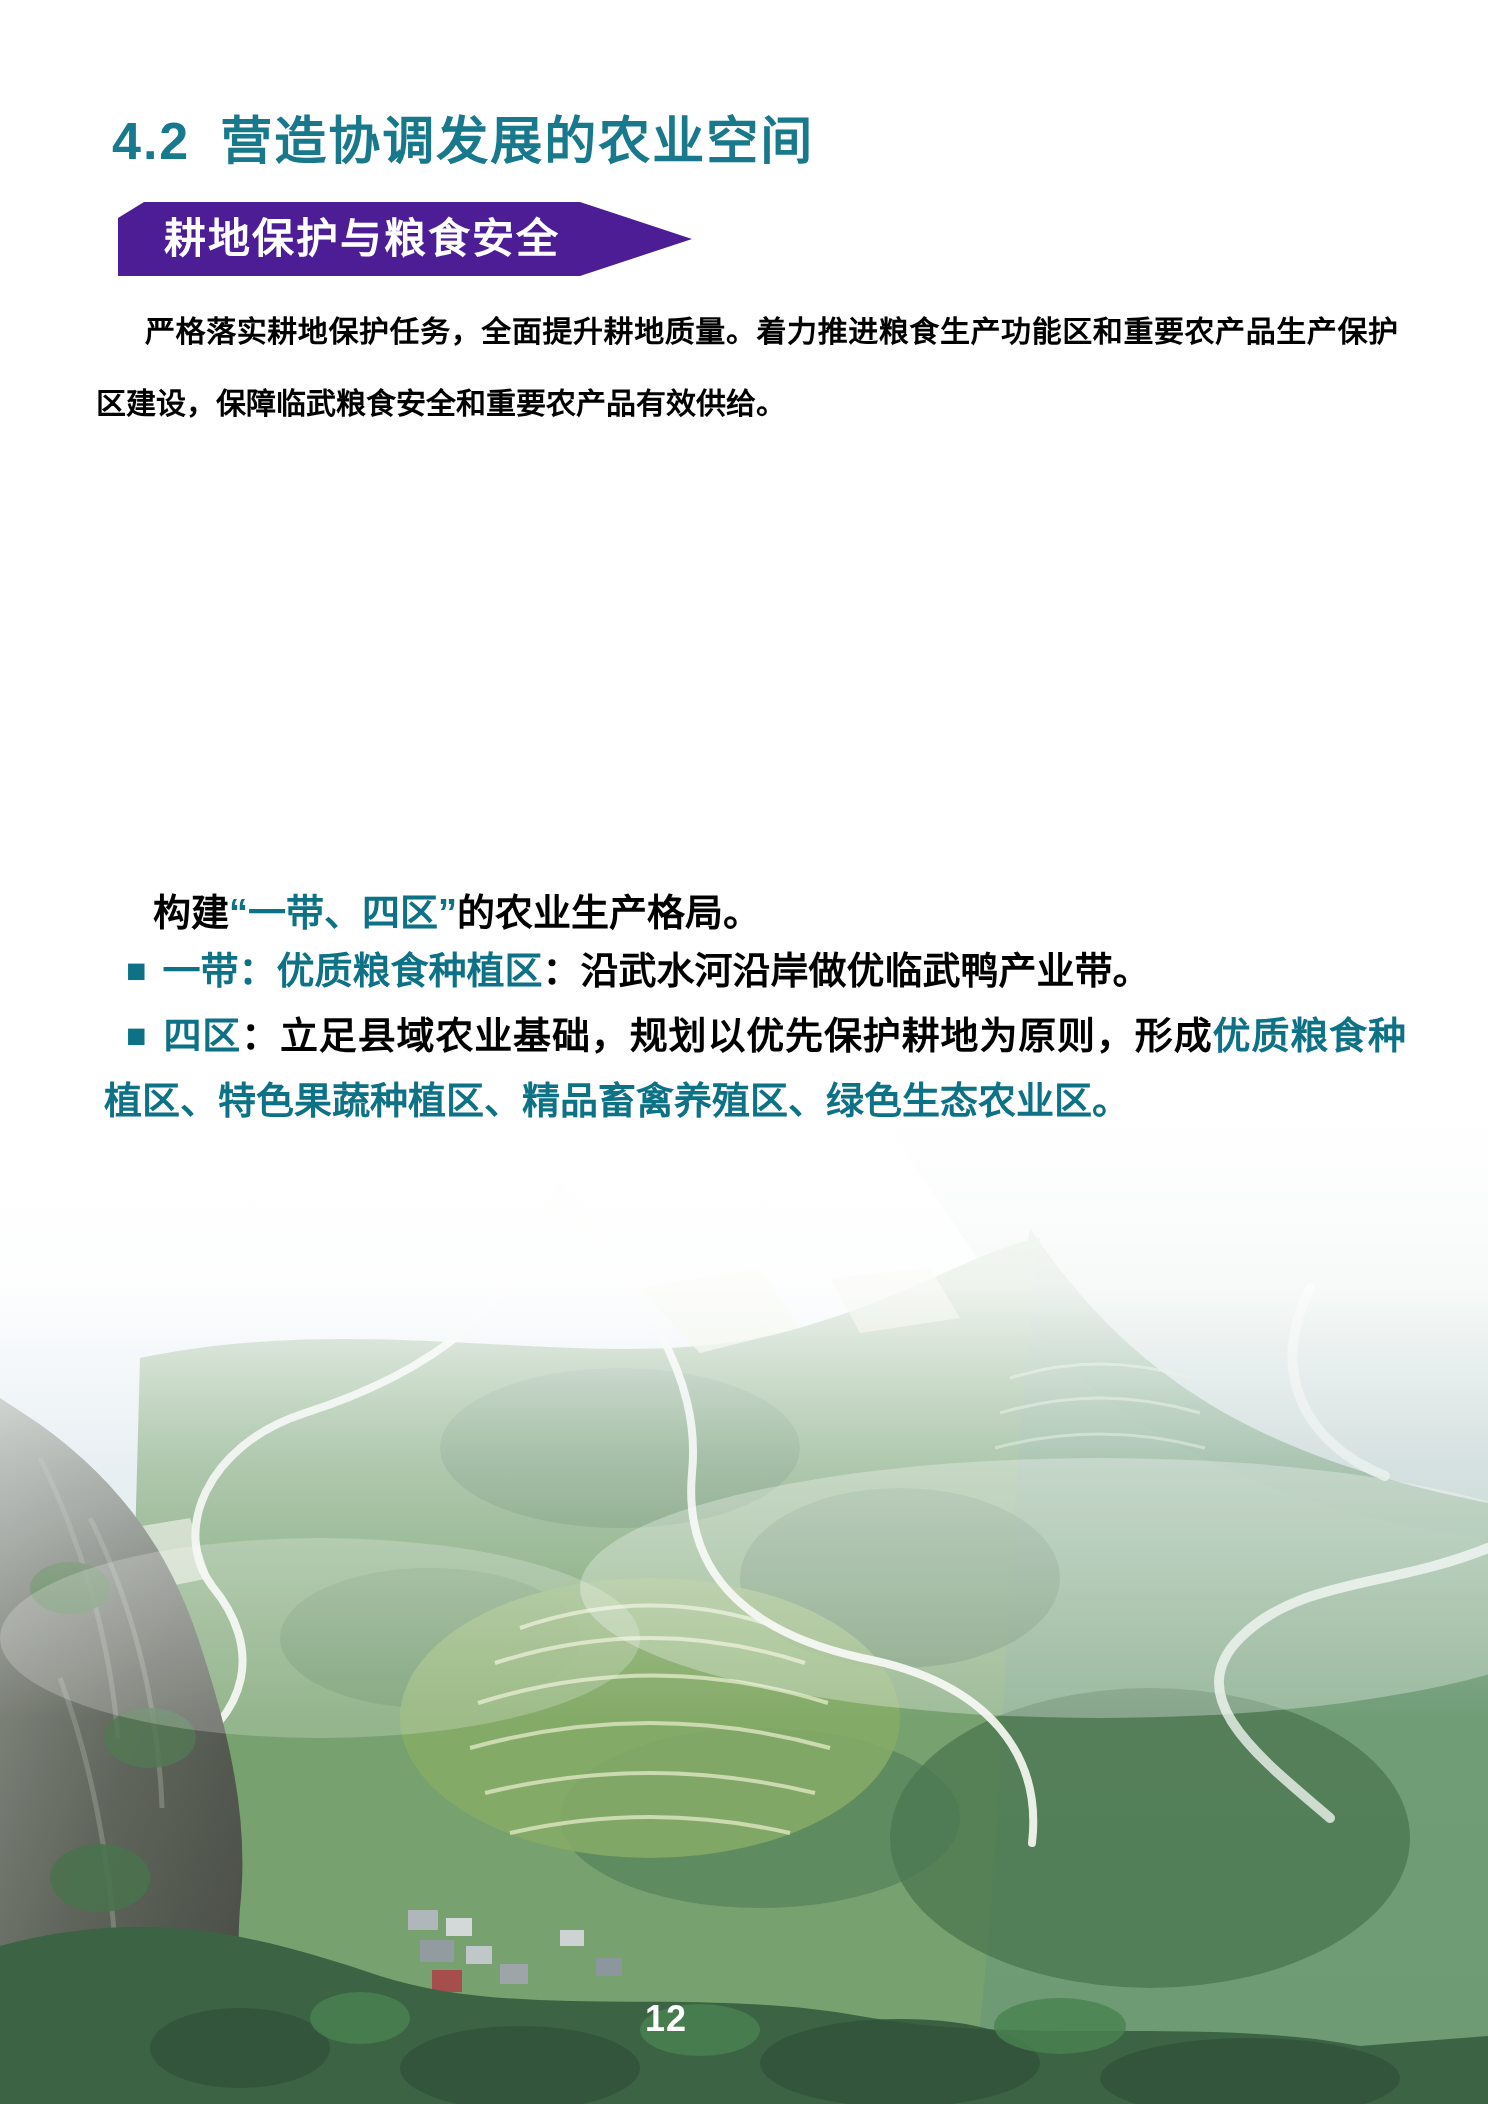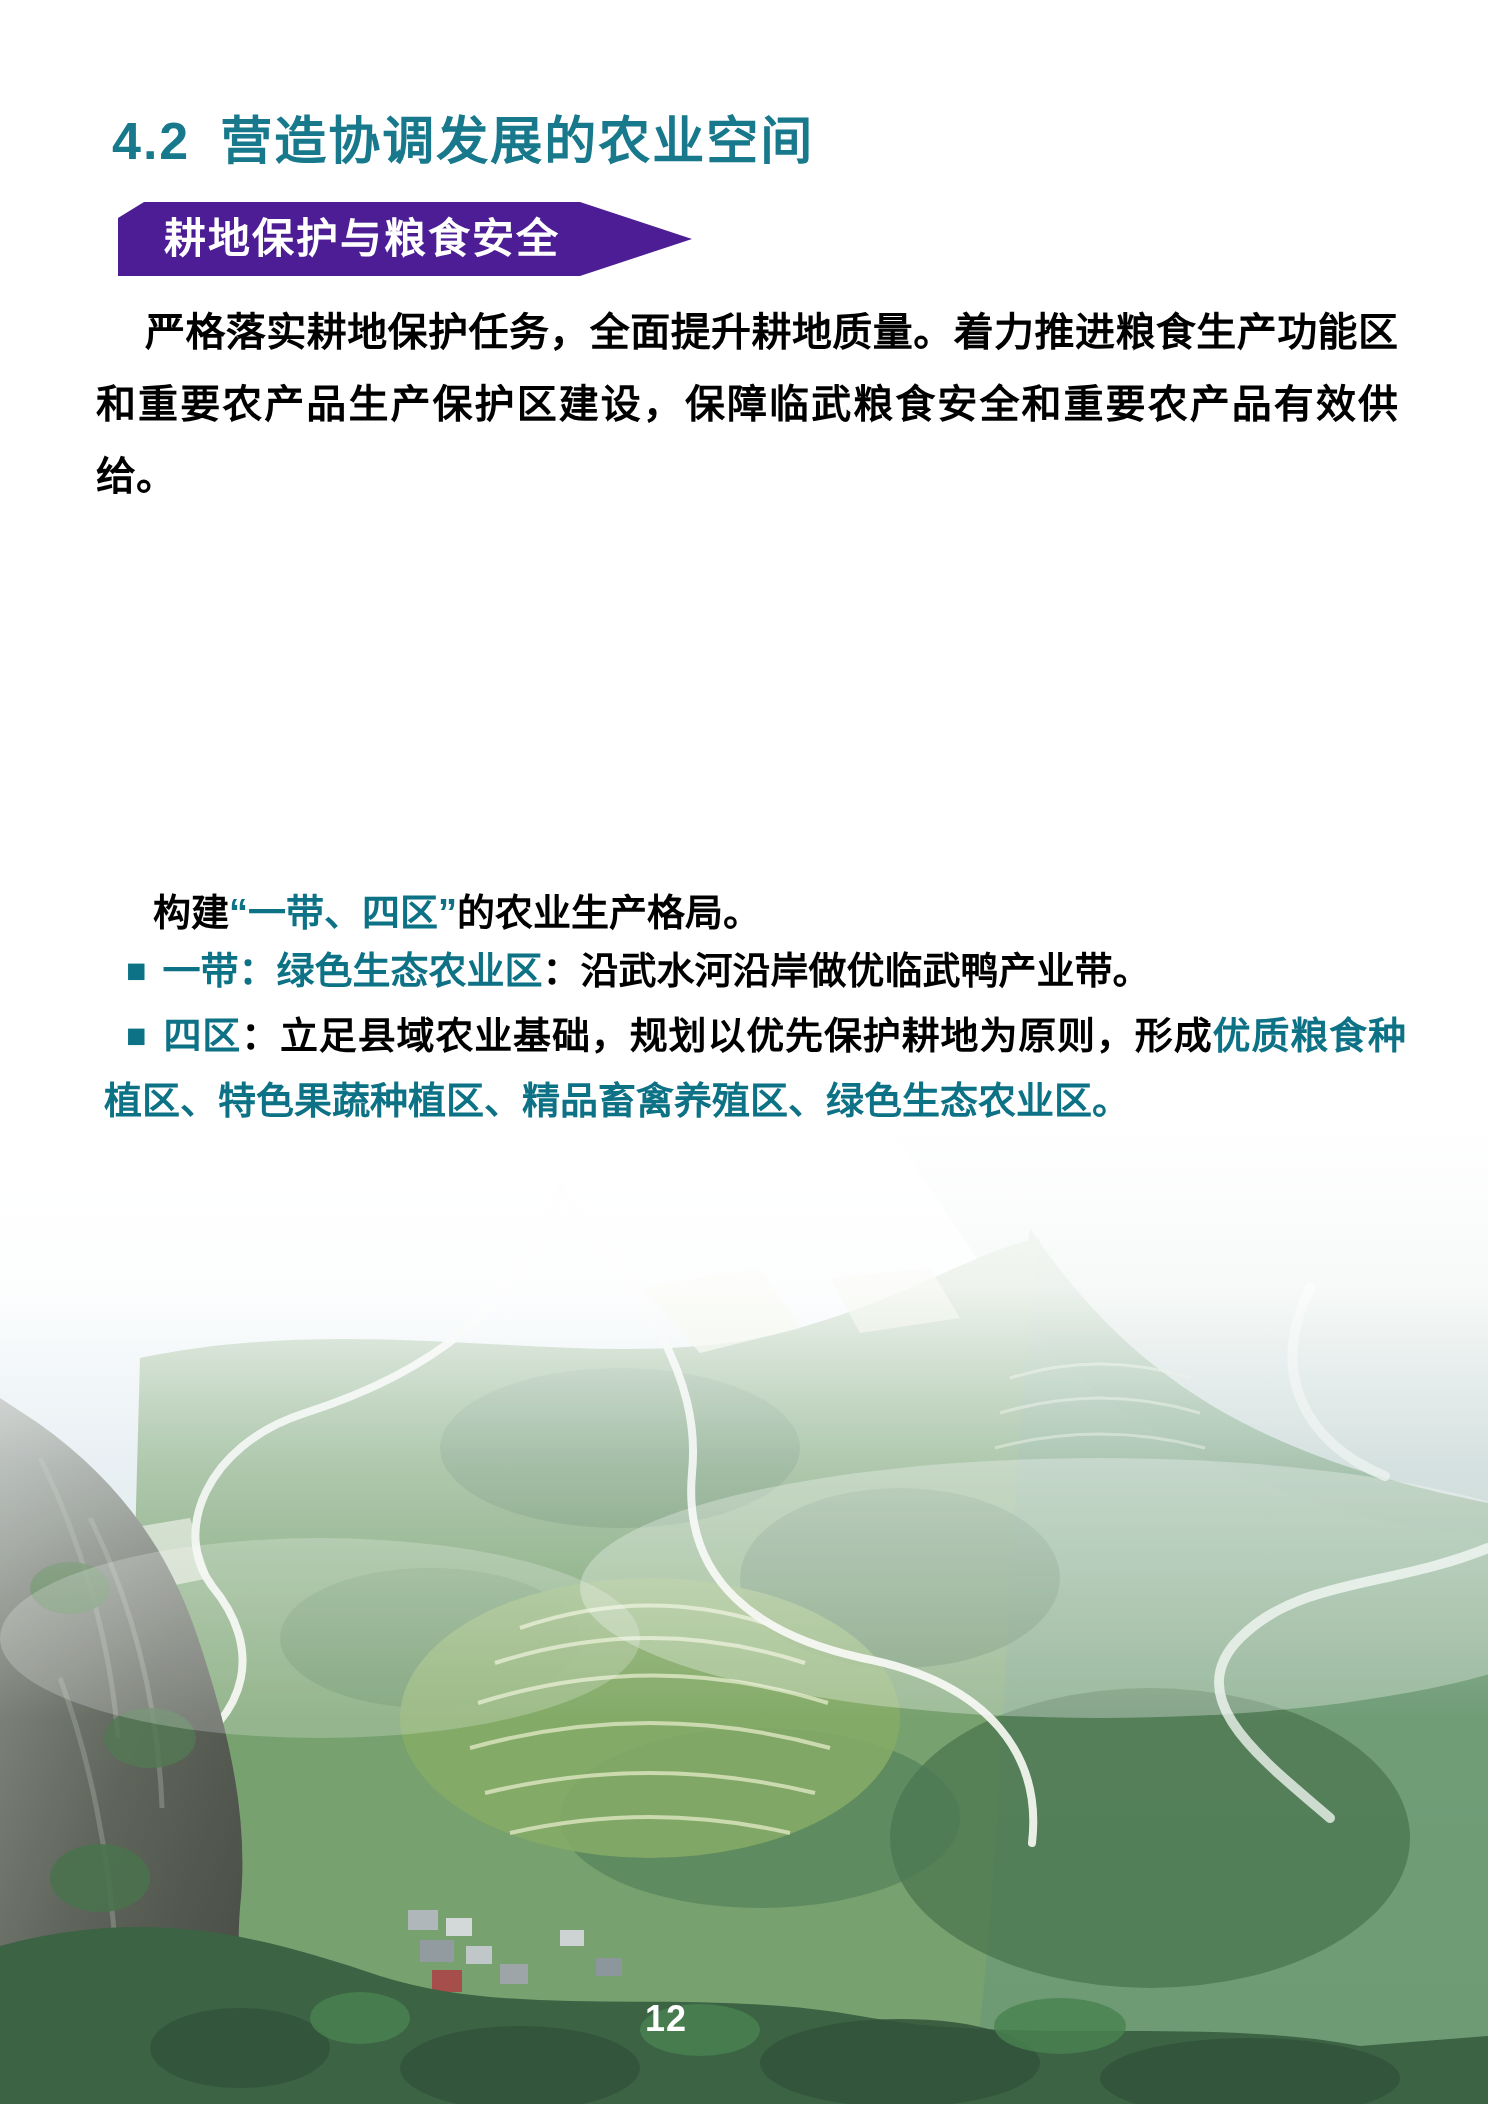--- a/index.html
+++ b/index.html
@@ -26,21 +26,21 @@
     color:#ffffff;font-size:42px;font-weight:700;
     line-height:74px;padding-left:46px;box-sizing:border-box;
     letter-spacing:2px;white-space:nowrap;
   }
   .banner-1{top:202px;}
   .banner-2{top:472px;}
   .banner-3{top:784px;}
   
   .para{
     position:absolute;left:96px;width:1302px;
-    font-size:40px;font-weight:600;line-height:72px;
+    font-size:30px;font-weight:600;line-height:72px;
     text-align:justify;text-indent:49px;color:#000;
     margin:0;
   }
   .para-1{top:296px;}
   .para-2{top:571px;}
   .line{
     position:absolute;left:96px;width:1302px;
     font-size:38px;font-weight:600;margin:8px;color:#000;
     text-align:justify;
   }
@@ -73,21 +73,21 @@
 
   <div class="banner banner-1">
     <span>耕地保护与粮食安全</span>
   </div>
   <p class="para para-1">严格落实耕地保护任务，全面提升耕地质量。着力推进粮食生产功能区和重要农产品生产保护区建设，保障临武粮食安全和重要农产品有效供给。</p>
 
 
 
   <p class="line line-intro"><span>构建</span><span class="teal">“一带、四区”</span><span>的农业生产格局。</span></p>
 
-  <p class="line line-b1"><span class="marker">■</span><span class="teal">一带：绿色生态农业区</span><span>：沿武水河沿岸做优临武鸭产业带。</span><span class="teal"></span></p>
+  <p class="line line-b1"><span class="marker">■</span><span class="teal">一带：优质粮食种植区</span><span>：沿武水河沿岸做优临武鸭产业带。</span><span class="teal"></span></p>
 
   <p class="line line-b2"><span class="marker">■</span><span class="teal">四区</span><span>：立足县域农业基础，规划以优先保护耕地为原则，形成</span><span class="teal">优质粮食种植区、特色果蔬种植区、精品畜禽养殖区、绿色生态农业区。</span></p>
 
   <div class="photo">
     <svg width="1488" height="986" viewBox="0 0 1488 986" preserveAspectRatio="none">
       <defs>
         <linearGradient id="gBase" x1="0" y1="0" x2="0" y2="1">
           <stop offset="0" stop-color="#fbfdfe"></stop>
           <stop offset="0.35" stop-color="#dfe9ee"></stop>
           <stop offset="0.65" stop-color="#c8dcd4"></stop>

